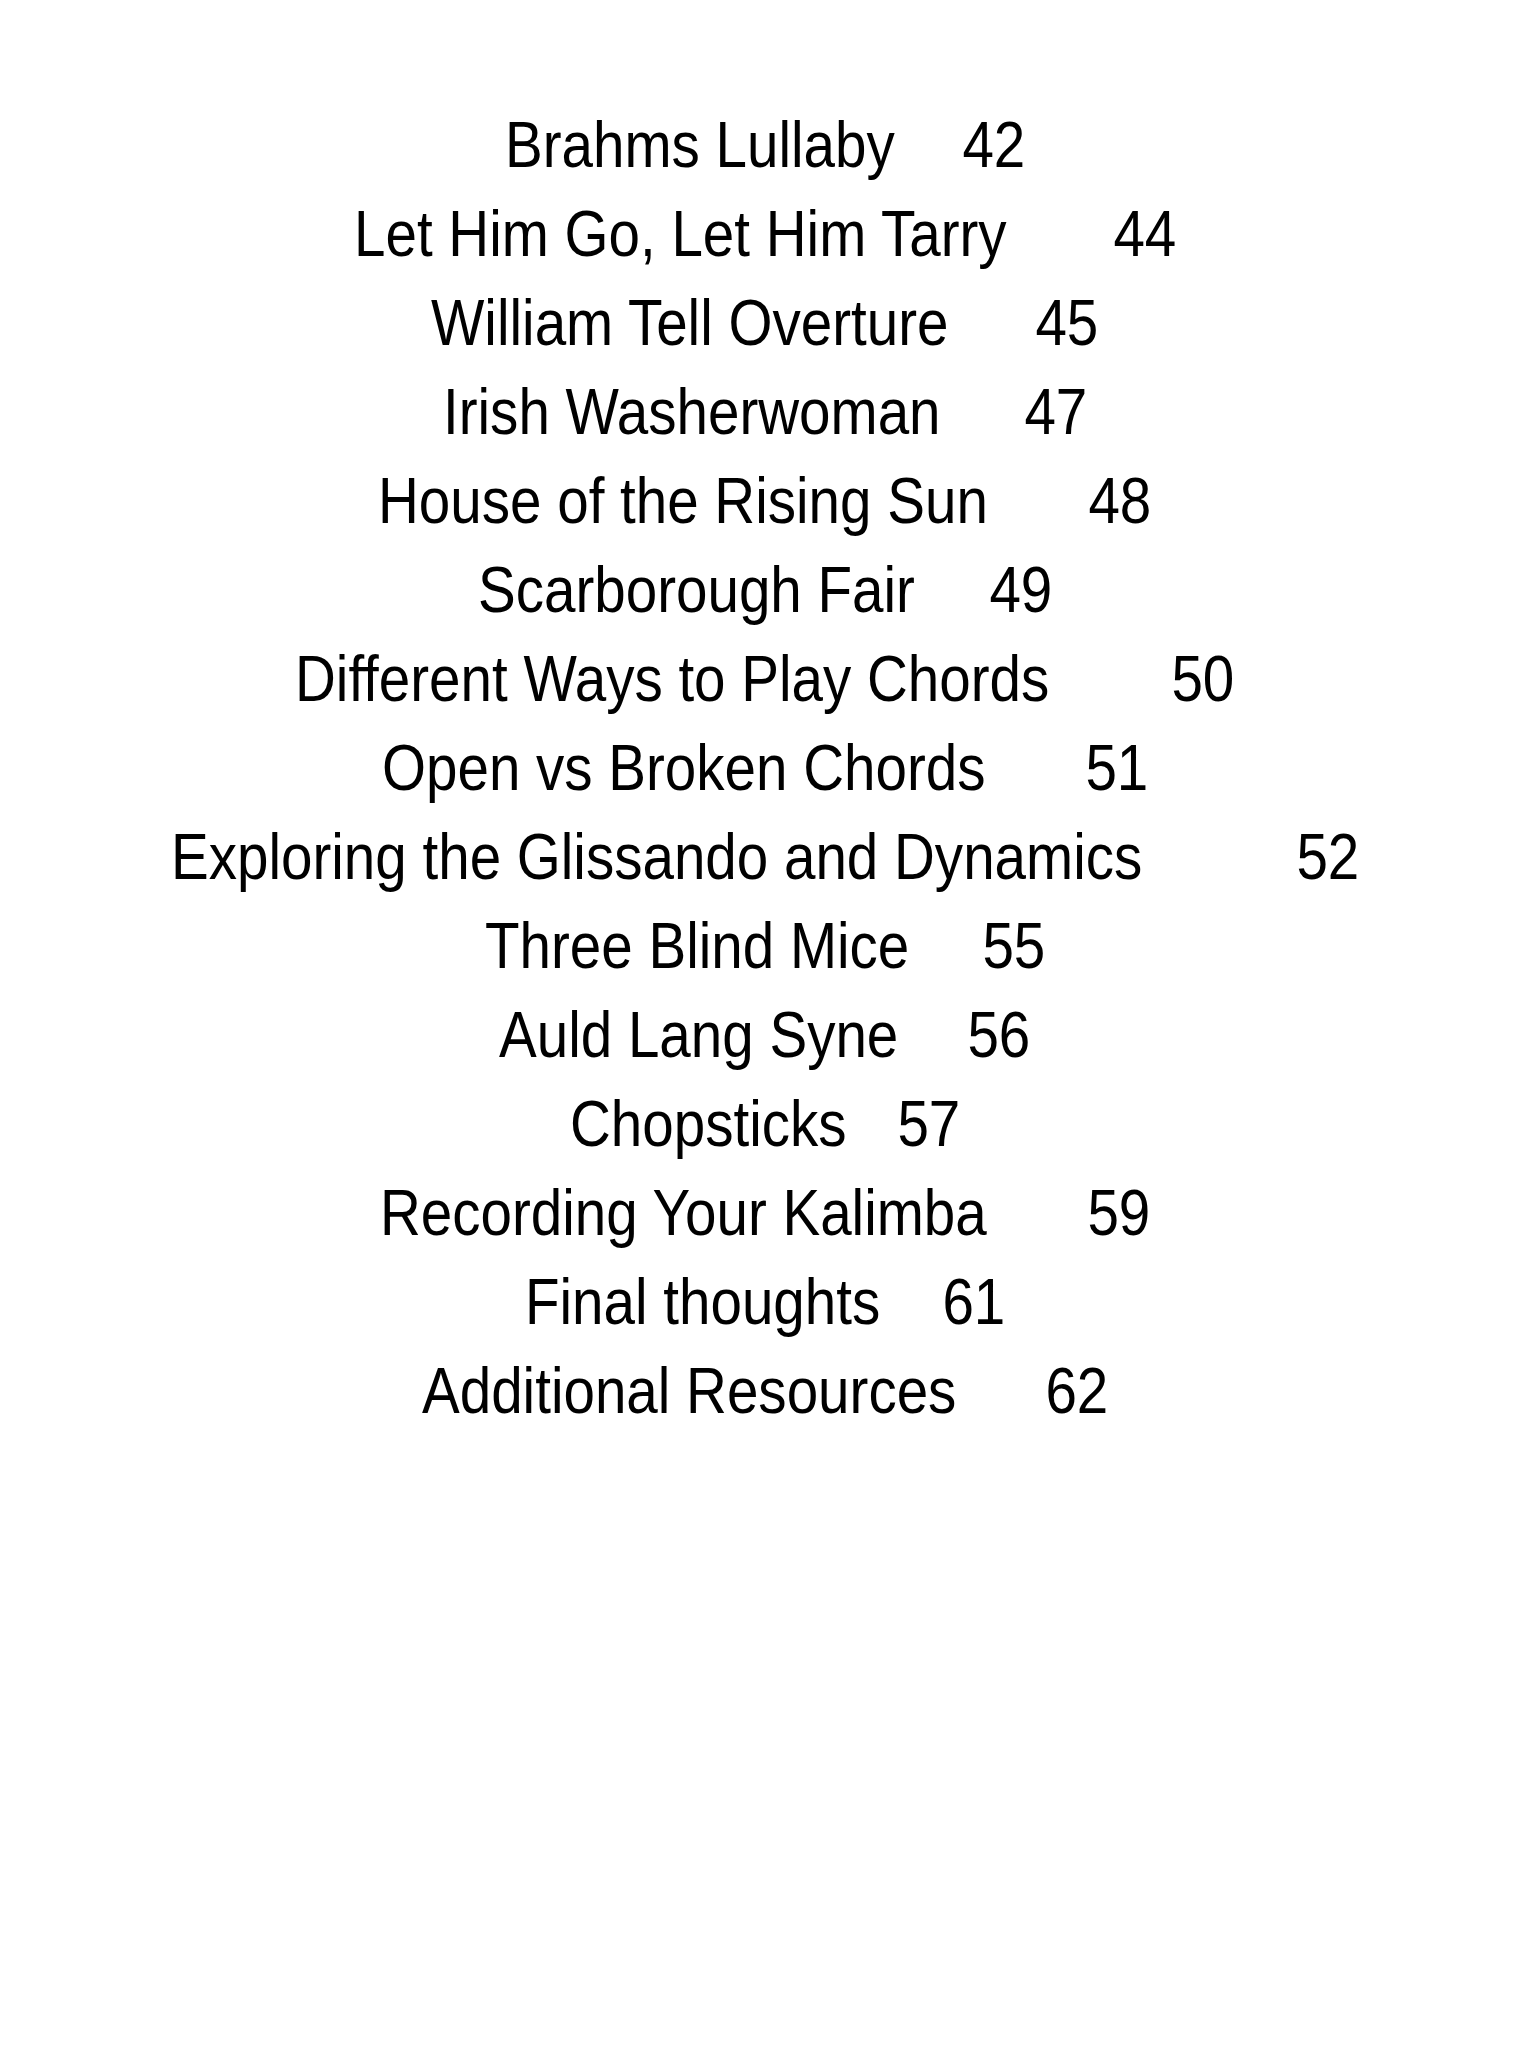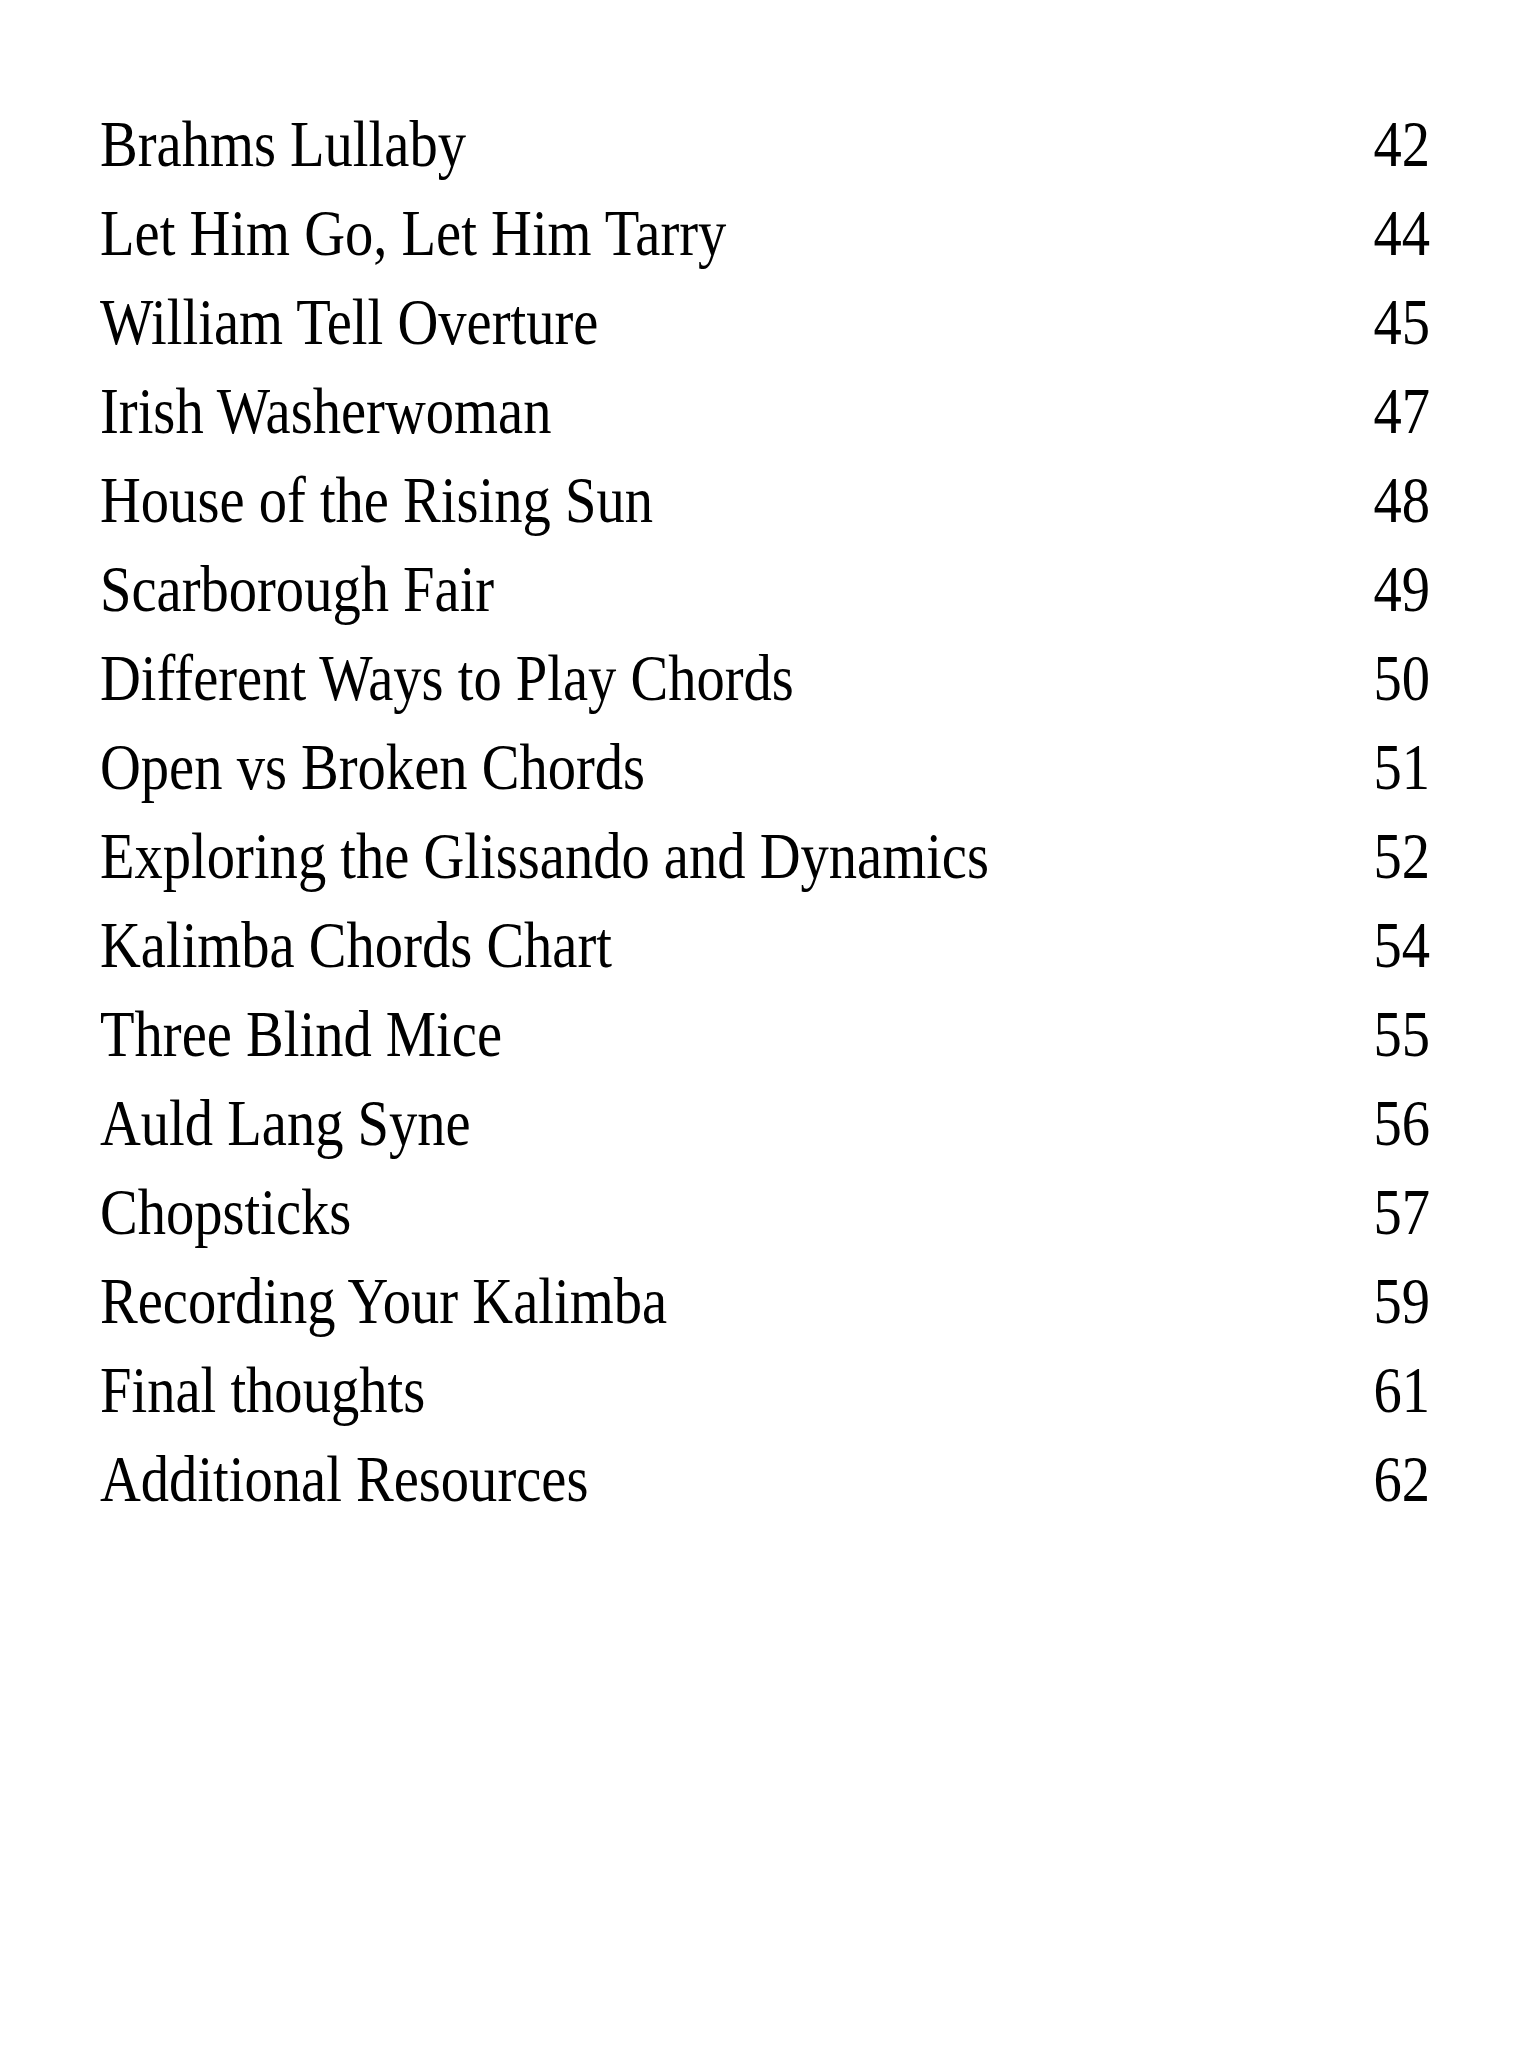--- a/index.html
+++ b/index.html
@@ -14,26 +14,25 @@
     background: #ffffff;
     overflow: hidden;
     font-family: "Liberation Sans", sans-serif;
     color: #000000;
   }
   .toc {
     padding: 100px 106px 0 100px;
   }
   .toc-row {
     display: flex;
-    justify-content: space-between;
+    justify-content: center;
     align-items: baseline;
     height: 89px;
     line-height: 89px;
     font-size: 65px;
-    font-family: Liberation Serif, serif;
   }
   .toc-title {
     white-space: nowrap;
     transform: scaleX(0.87);
     transform-origin: left center;
   }
   .toc-page-num {
     white-space: nowrap;
     transform: scaleX(0.87);
     transform-origin: right center;
@@ -74,24 +73,20 @@
       </div>
       <div class="toc-row">
         <span class="toc-title">Open vs Broken Chords</span>
         <span class="toc-page-num">51</span>
       </div>
       <div class="toc-row">
         <span class="toc-title">Exploring the Glissando and Dynamics</span>
         <span class="toc-page-num">52</span>
       </div>
       <div class="toc-row">
-        <span class="toc-title">Kalimba Chords Chart</span>
-        <span class="toc-page-num">54</span>
-      </div>
-      <div class="toc-row">
         <span class="toc-title">Three Blind Mice</span>
         <span class="toc-page-num">55</span>
       </div>
       <div class="toc-row">
         <span class="toc-title">Auld Lang Syne</span>
         <span class="toc-page-num">56</span>
       </div>
       <div class="toc-row">
         <span class="toc-title">Chopsticks</span>
         <span class="toc-page-num">57</span>

